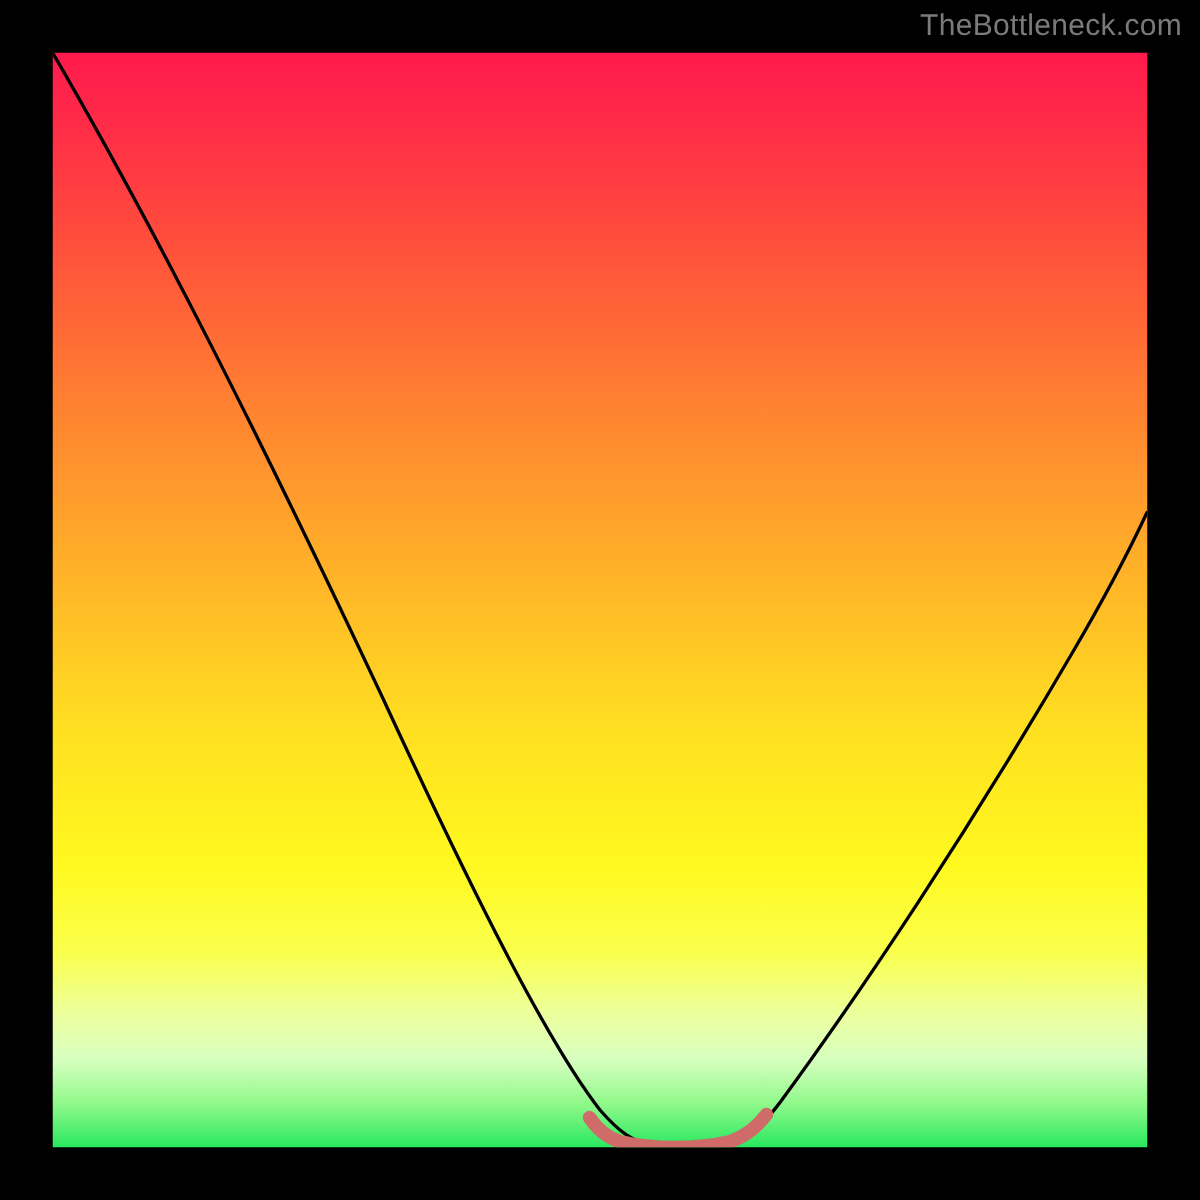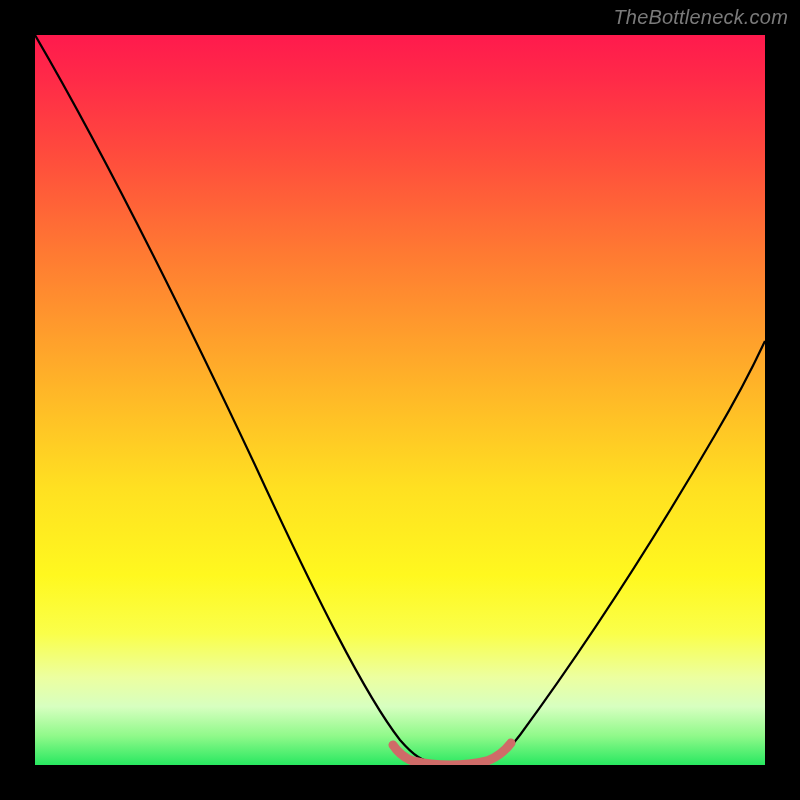--- a/index.html
+++ b/index.html
@@ -9,21 +9,20 @@
     height: 800px;
     background: #000;
     overflow: hidden;
     font-family: Arial, Helvetica, sans-serif;
   }
   .frame {
     position: relative;
     width: 800px;
     height: 800px;
     background: #000;
-    font-style: italic;
   }
   .plot {
     position: absolute;
     left: 35px;
     top: 35px;
     width: 730px;
     height: 730px;
     overflow: hidden;
   }
   .gradient {

